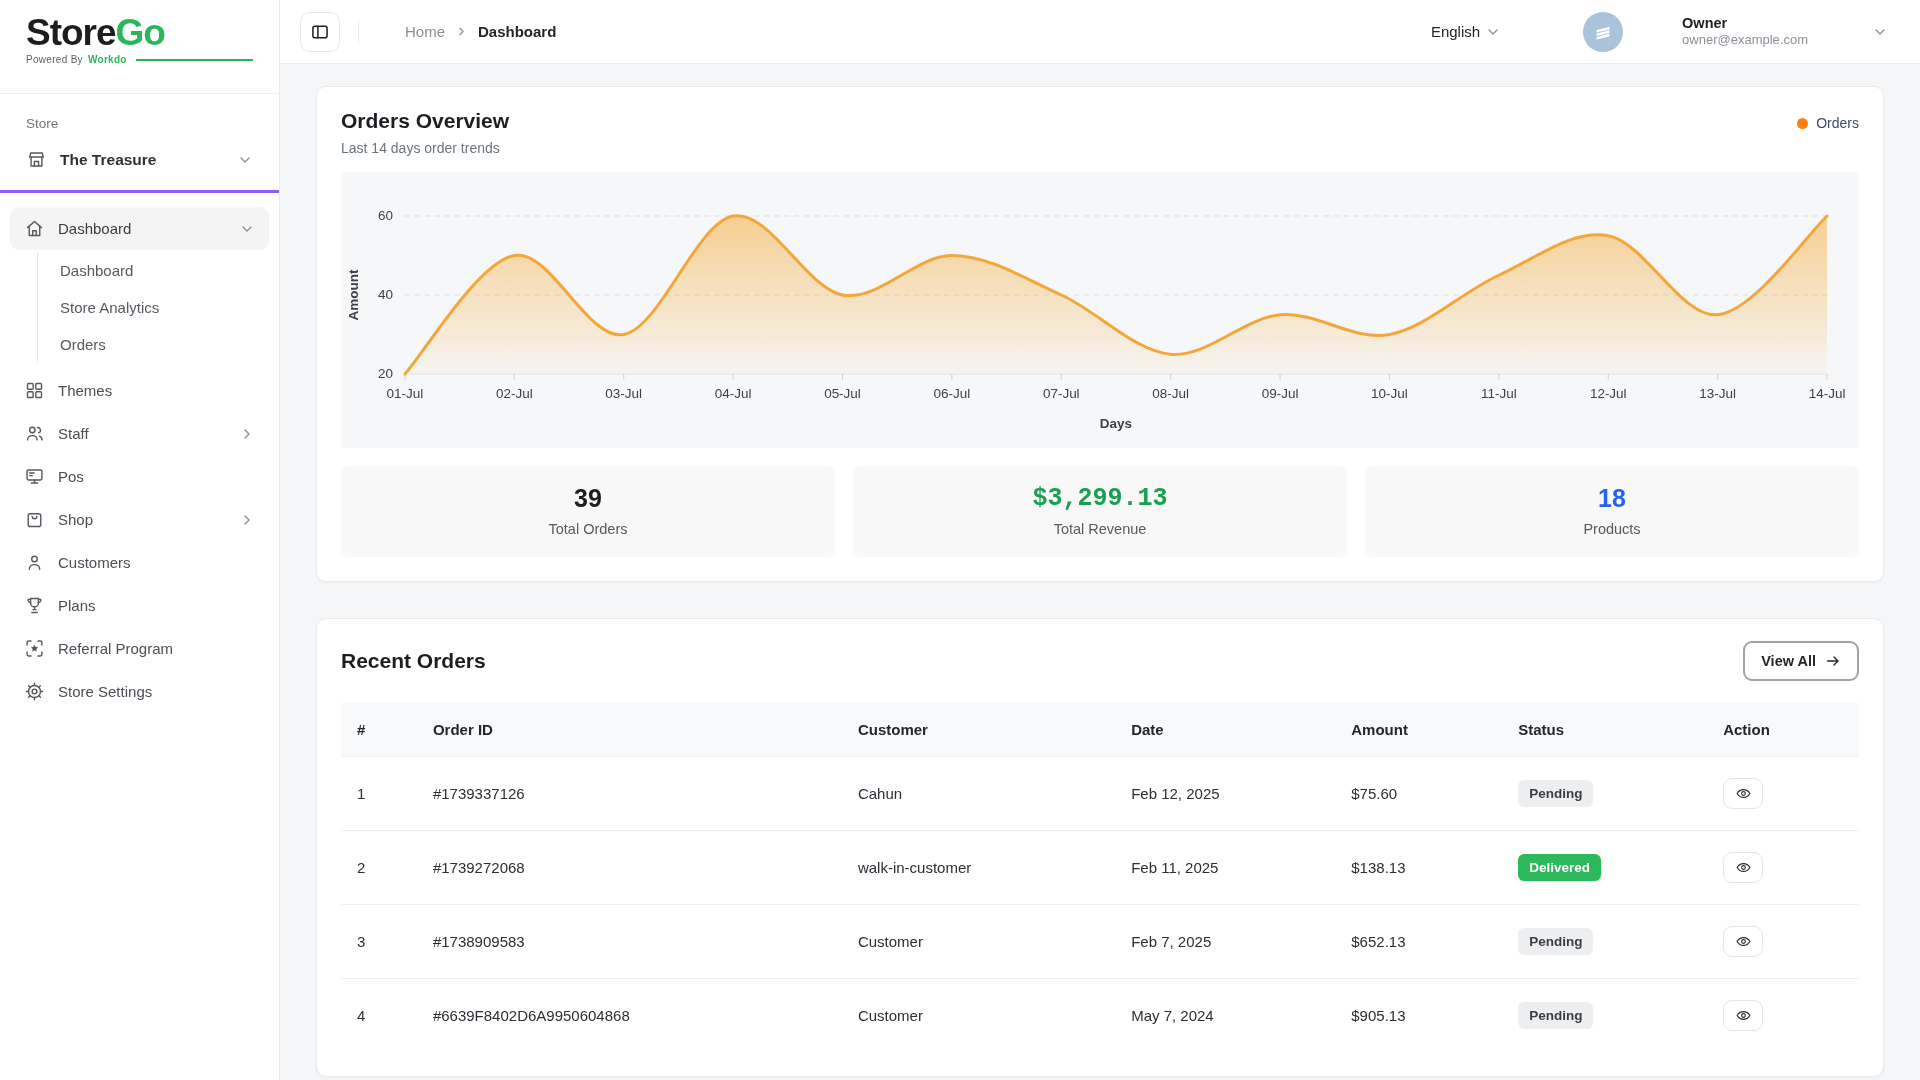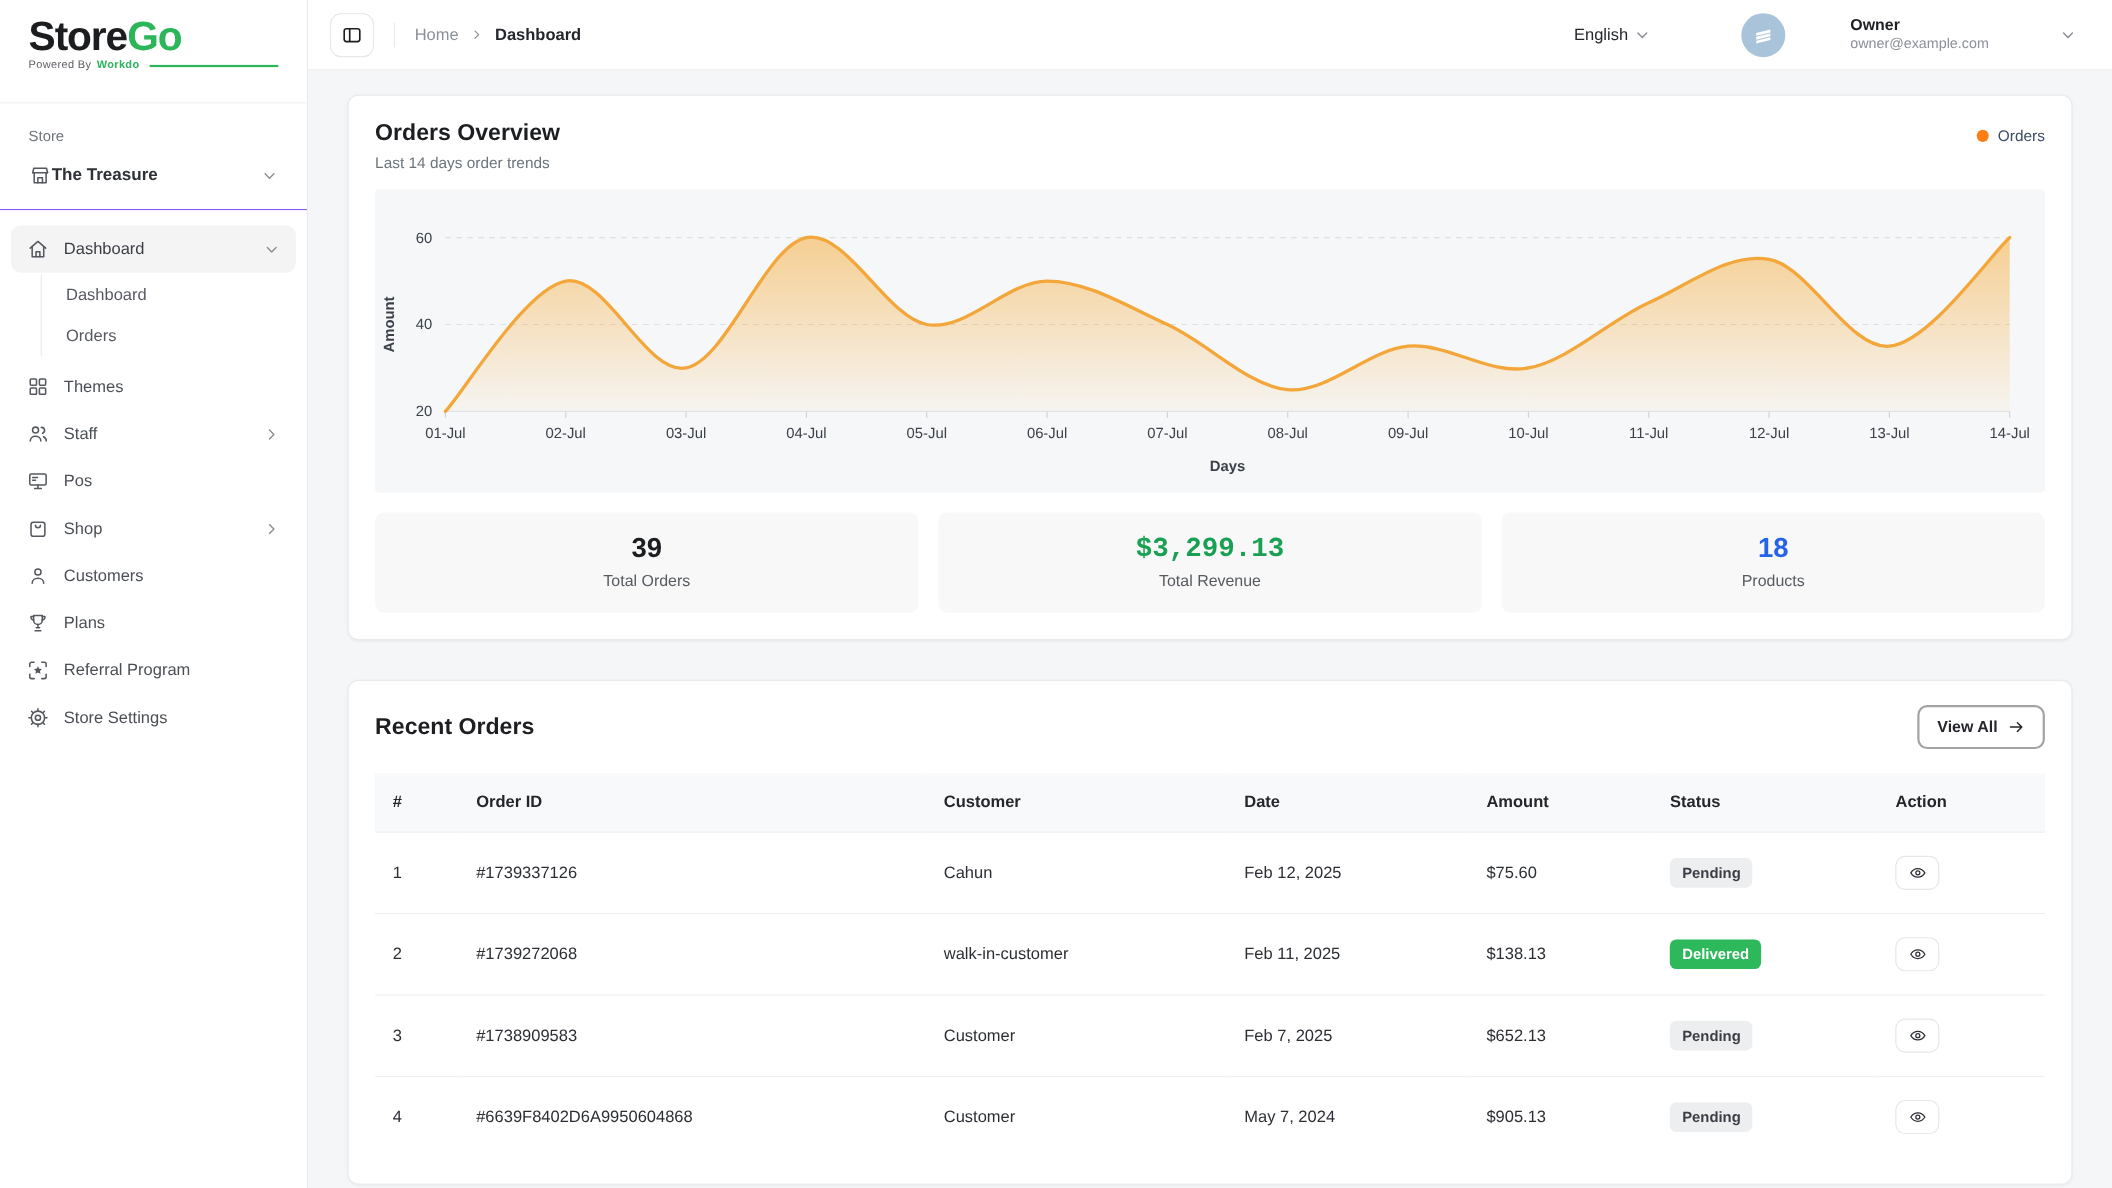--- a/index.html
+++ b/index.html
@@ -10,41 +10,41 @@
   .sidebar { position:fixed; left:0; top:0; width:280px; height:100%; background:#fff; border-right:1px solid #e9eaec; z-index:5; }
   .logo-area { padding:12px 26px 10px 26px; height:94px; border-bottom:1px solid #eef0f1; }
   .logo { font-size:37px; font-weight:700; letter-spacing:-1px; line-height:42px; }
   .logo .lg-store { color:#1b1d1f; }
   .logo .lg-go { color:#2bb65a; }
   .powered { display:flex; align-items:center; gap:5px; margin-top:0px; font-size:10px; color:#5a5e63; letter-spacing:.3px; }
   .powered .brand { color:#2bb65a; font-weight:700; }
   .powered .rule { flex:1; height:2px; background:#2bb65a; margin-left:4px; }
 
   .store-label { padding:22px 26px 6px 26px; font-size:13.5px; color:#70757a; }
-  .store-selector { display:flex; align-items:center; padding:12px 26px 20px 26px; border-bottom:1px solid #8b5cf6; cursor:pointer; }
+  .store-selector { display:flex; align-items:center; gap:13px; padding:12px 26px 20px 26px; border-bottom:3px solid #8b5cf6; cursor:pointer; }
   .store-selector .name { font-size:15.5px; font-weight:700; color:#2e3136; flex:1; }
 
   .nav { padding:14px 10px; }
   .nav-item { display:flex; align-items:center; gap:13px; padding:11px 14px; border-radius:9px; color:#4b4f55; font-size:15px; cursor:pointer; }
   .nav-item .lbl { flex:1; }
   .nav-item.active { background:#f4f4f5; color:#3a3d42; }
   .nav-item svg.ico { flex:none; }
   .subnav { margin:2px 0 6px 27px; border-left:1px solid #e7e9eb; }
   .subnav-item { padding:10px 0 10px 22px; font-size:15px; color:#565a60; cursor:pointer; }
   .ico { width:21px; height:21px; stroke:#55585e; stroke-width:1.6; fill:none; stroke-linecap:round; stroke-linejoin:round; }
   .chev { width:16px; height:16px; stroke:#8a8f95; stroke-width:2; fill:none; stroke-linecap:round; stroke-linejoin:round; }
 
   
   .main { margin-left:280px; height:100%; display:flex; flex-direction:column; }
   .topbar { height:64px; background:#fff; border-bottom:1px solid #e9eaec; display:flex; align-items:center; padding:0 32px 0 20px; flex:none; }
   .toggle-btn { width:40px; height:40px; border:1px solid #e6e8ea; border-radius:10px; background:#fff; display:flex; align-items:center; justify-content:center; cursor:pointer; }
   .toggle-btn svg { width:20px; height:20px; stroke:#1b1d1f; stroke-width:1.8; fill:none; }
   .tb-div { width:1px; height:22px; background:#e6e8ea; margin:0 18px; }
   .breadcrumb { display:flex; align-items:center; gap:10px; font-size:15px; }
-  .bc-home { color:#8a9097; cursor:pointer; }
+  .bc-home { color:#8a9097; cursor:pointer;margin-left:28px; }
   .bc-cur { color:#24262b; font-weight:600; }
   .topbar-right { margin-left:auto; display:flex; align-items:center;gap:48px; }
   .lang { display:flex; align-items:center; gap:5px; font-size:15px; color:#24262b; cursor:pointer; margin-right:34px; }
   .avatar { width:40px; height:40px; border-radius:50%; background:#a9c4da; display:flex; align-items:center; justify-content:center; flex:none; }
   .user-block { margin-left:11px; line-height:1.25; cursor:pointer; }
   .user-name { font-size:14.5px; font-weight:700; color:#1d1f23; }
   .user-email { font-size:13px; color:#8a9097; }
   .user-chev { margin-left:16px; cursor:pointer; }
 
   .content { padding:22px 36px 0 36px; flex:1; }
@@ -112,20 +112,21 @@
           <path d="M6 9.4V20h12V9.4"></path>
           <path d="M10 20v-5.4h4V20"></path>
         </svg>
       <span class="lbl">Dashboard</span>
       <svg class="chev" viewBox="0 0 24 24">
           <polyline points="6 9 12 15 18 9"></polyline>
         </svg>
     </div>
     <div class="subnav">
       <div class="subnav-item">Dashboard</div>
+      <div class="subnav-item">Store Analytics</div>
       <div class="subnav-item">Orders</div>
     </div>
 
     <div class="nav-item">
       <svg class="ico" viewBox="0 0 24 24">
           <rect x="4" y="4" width="6.5" height="6.5" rx="1"></rect>
           <rect x="13.5" y="4" width="6.5" height="6.5" rx="1"></rect>
           <rect x="4" y="13.5" width="6.5" height="6.5" rx="1"></rect>
           <rect x="13.5" y="13.5" width="6.5" height="6.5" rx="1"></rect>
         </svg>

